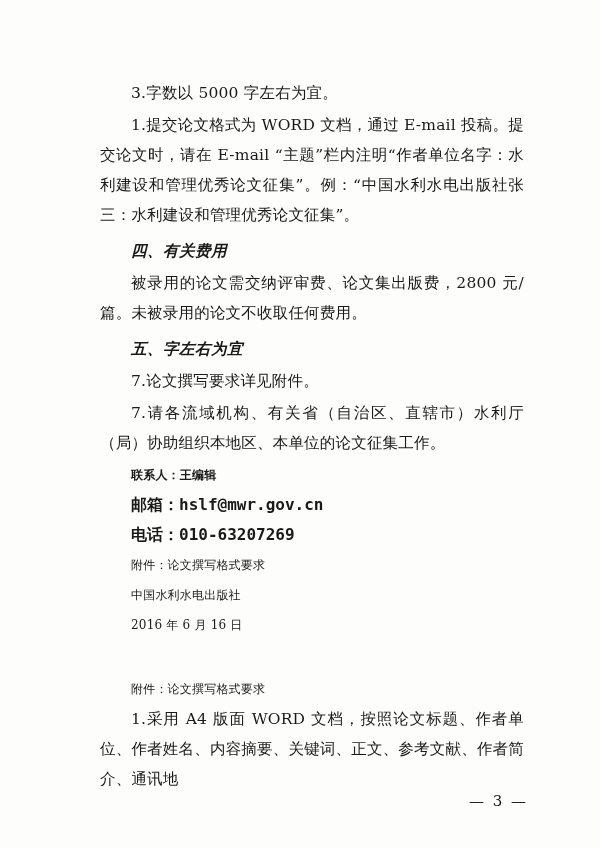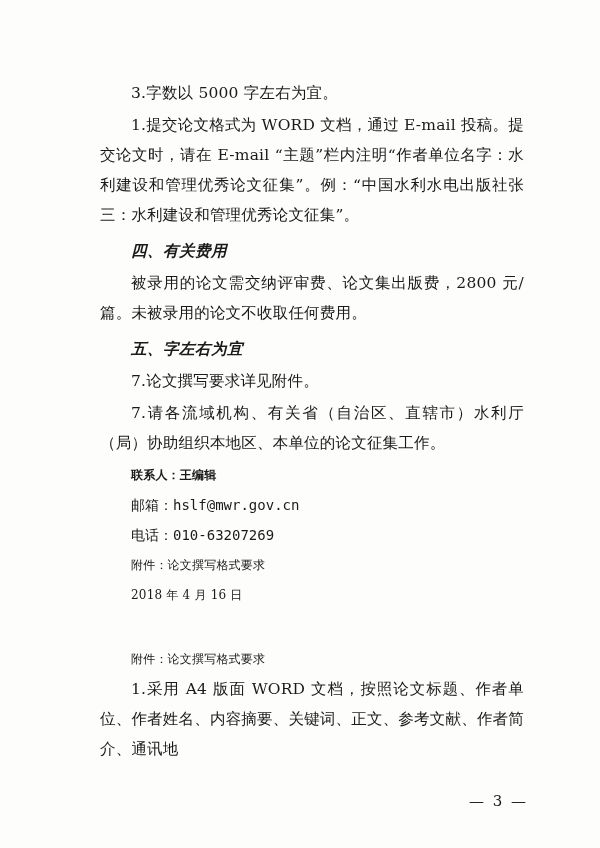--- a/index.html
+++ b/index.html
@@ -56,22 +56,23 @@
     text-indent: 31px;
     margin: 0;
     letter-spacing: 0.2px;
   }
   .contact-line.bold {
     font-weight: bold;
     font-family: "DejaVu Sans", sans-serif;
   }
   .mono {
     font-family: "DejaVu Sans Mono", monospace;
-    font-size: 14px;
+    font-size: 16px;
     letter-spacing: 0px;
+    font-weight: bold;
   }
   .gap {
     height: 34px;
   }
   .footer {
     position: absolute;
     right: 72px;
     bottom: 38px;
     font-size: 15px;
     letter-spacing: 2px;
@@ -101,22 +102,23 @@
 
 
     <p class="contact-line bold">联系人：王编辑</p>
 
     <p class="contact-line mono">邮箱：hslf@mwr.gov.cn</p>
 
     <p class="contact-line mono">电话：010-63207269</p>
 
     <p class="contact-line">附件：论文撰写格式要求</p>
 
+    <p class="contact-line">中国水利水电出版社</p>
 
-    <p class="contact-line">2018 年 4 月 16 日</p>
+    <p class="contact-line">2016 年 6 月 16 日</p>
 
     <div class="gap"></div>
 
     <p class="contact-line">附件：论文撰写格式要求</p>
 
     <p class="para indent2">1.采用 A4 版面 WORD 文档，按照论文标题、作者单位、作者姓名、内容摘要、关键词、正文、参考文献、作者简介、通讯地</p>
 
   </div>
 
   <div class="footer">— 3 —</div>

